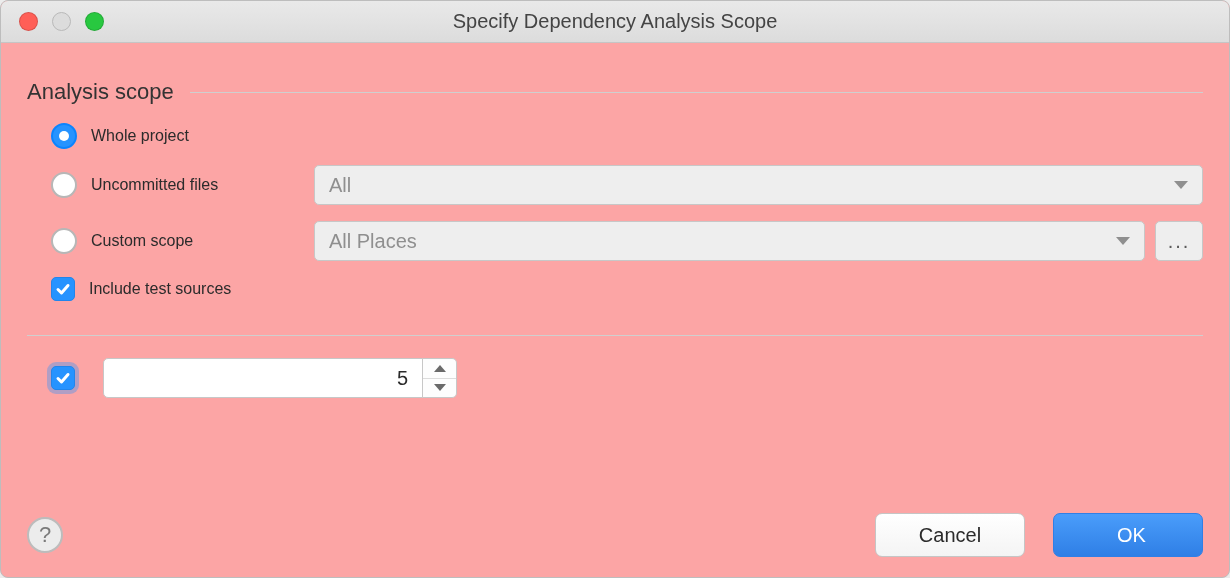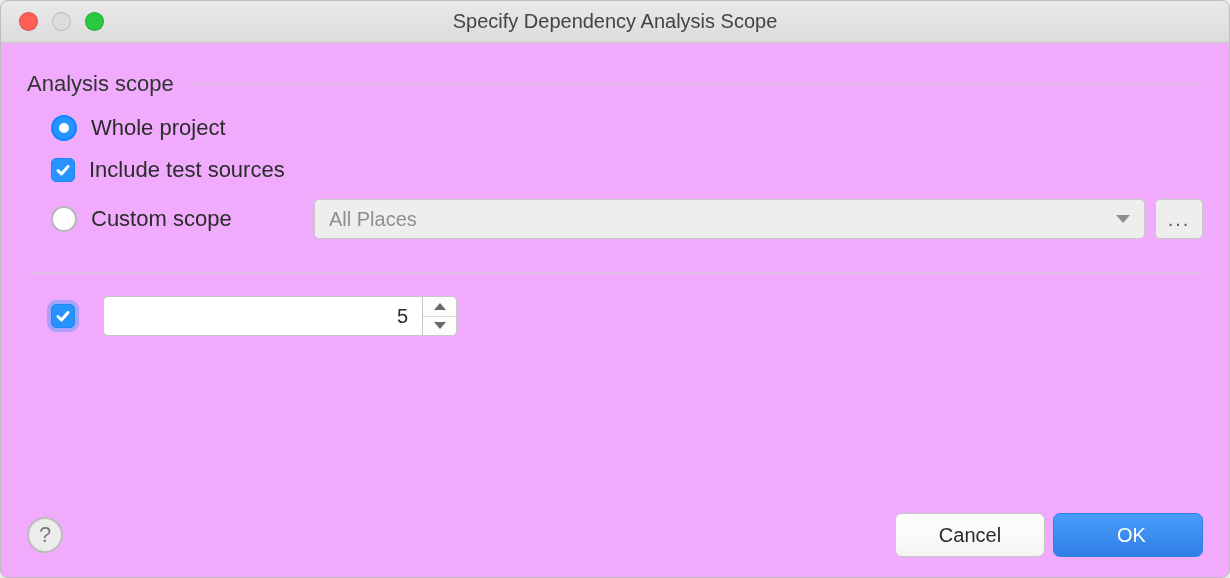--- a/index.html
+++ b/index.html
@@ -7,21 +7,21 @@
     margin: 0; padding: 0;
     width: 1230px; height: 578px;
     font-family: -apple-system, "Helvetica Neue", Arial, sans-serif;
     font-size: 20px;
     background: #ececec;
     color: #2b2b2b;
     -webkit-font-smoothing: antialiased;
   }
   .window {
     width: 1230px; height: 578px;
-    background: #f0abfc;
+    background: #fca5a5;
     border: 1px solid #bdbdbd;
     border-radius: 8px;
     overflow: hidden;
     display: flex;
     flex-direction: column;
   }
   .titlebar {
     height: 42px;
     background: linear-gradient(#e9e9e9, #dcdcdc);
     border-bottom: 1px solid #c5c5c5;
@@ -53,20 +53,21 @@
   .content {
     flex: 1;
     padding: 28px 26px 20px 26px;
     display: flex;
     flex-direction: column;
   }
   .group-header {
     display: flex;
     align-items: center;
     margin-bottom: 18px;
+    margin-top: 8px;
   }
   .group-label {
     font-size: 22px;
     color: #333;
     margin-right: 16px;
   }
   .group-line {
     flex: 1;
     height: 1px;
     background: #cfcfcf;
@@ -116,21 +117,21 @@
   }
   .checkbox svg {
     width: 16px; height: 16px;
     stroke: #fff;
     stroke-width: 3;
     fill: none;
     stroke-linecap: round;
     stroke-linejoin: round;
   }
   .opt-label {
-    font-size: 22px;
+    font-size: 16px;
     color: #2b2b2b;
     white-space: nowrap;
   }
   .combo {
     flex: 1;
     height: 40px;
     margin-left: 18px;
     background: #eeeeee;
     border: 1px solid #c7c7c7;
     border-radius: 5px;
@@ -215,21 +216,21 @@
     border: 2px solid #bcbcbc;
     color: #7a7a7a;
     display: flex;
     align-items: center; justify-content: center;
     font-size: 22px;
     background: #ececec;
   }
   .btns {
     margin-left: auto;
     display: flex;
-    gap: 8px;
+    gap: 28px;
   }
   .btn {
     min-width: 150px;
     height: 44px;
     border-radius: 7px;
     font-size: 20px;
     display: flex;
     align-items: center; justify-content: center;
     border: 1px solid #c5c5c5;
     background: linear-gradient(#ffffff,#f4f4f4);
@@ -261,40 +262,48 @@
     <div class="group-header">
       <span class="group-label">Analysis scope</span>
       <div class="group-line"></div>
     </div>
 
     <div class="row">
       <div class="radio selected"></div>
       <span class="opt-label">Whole project</span>
     </div>
 
-
-    <div class="row">
-      <div class="checkbox checked">
-        <svg viewBox="0 0 16 16">
-            <path d="M3 8.5 L6.5 12 L13 4.5"></path>
-          </svg>
-      </div>
-      <span class="opt-label">Include test sources</span>
+    <div class="row">
+      <div class="radio"></div>
+      <span class="opt-label" style="width:205px">Uncommitted files</span>
+      <div class="combo">
+        <span>All</span>
+        <div class="caret"></div>
+      </div>
     </div>
 
     <div class="row">
       <div class="radio"></div>
       <span class="opt-label" style="width:205px">Custom scope</span>
       <div class="combo">
         <span>All Places</span>
         <div class="caret"></div>
       </div>
       <div class="ellipsis-btn">
         <span>...</span>
       </div>
+    </div>
+
+    <div class="row">
+      <div class="checkbox checked">
+        <svg viewBox="0 0 16 16">
+            <path d="M3 8.5 L6.5 12 L13 4.5"></path>
+          </svg>
+      </div>
+      <span class="opt-label">Include test sources</span>
     </div>
 
     <div class="separator"></div>
 
     <div class="row">
       <div class="checkbox checked focused">
         <svg viewBox="0 0 16 16">
             <path d="M3 8.5 L6.5 12 L13 4.5"></path>
           </svg>
       </div>

